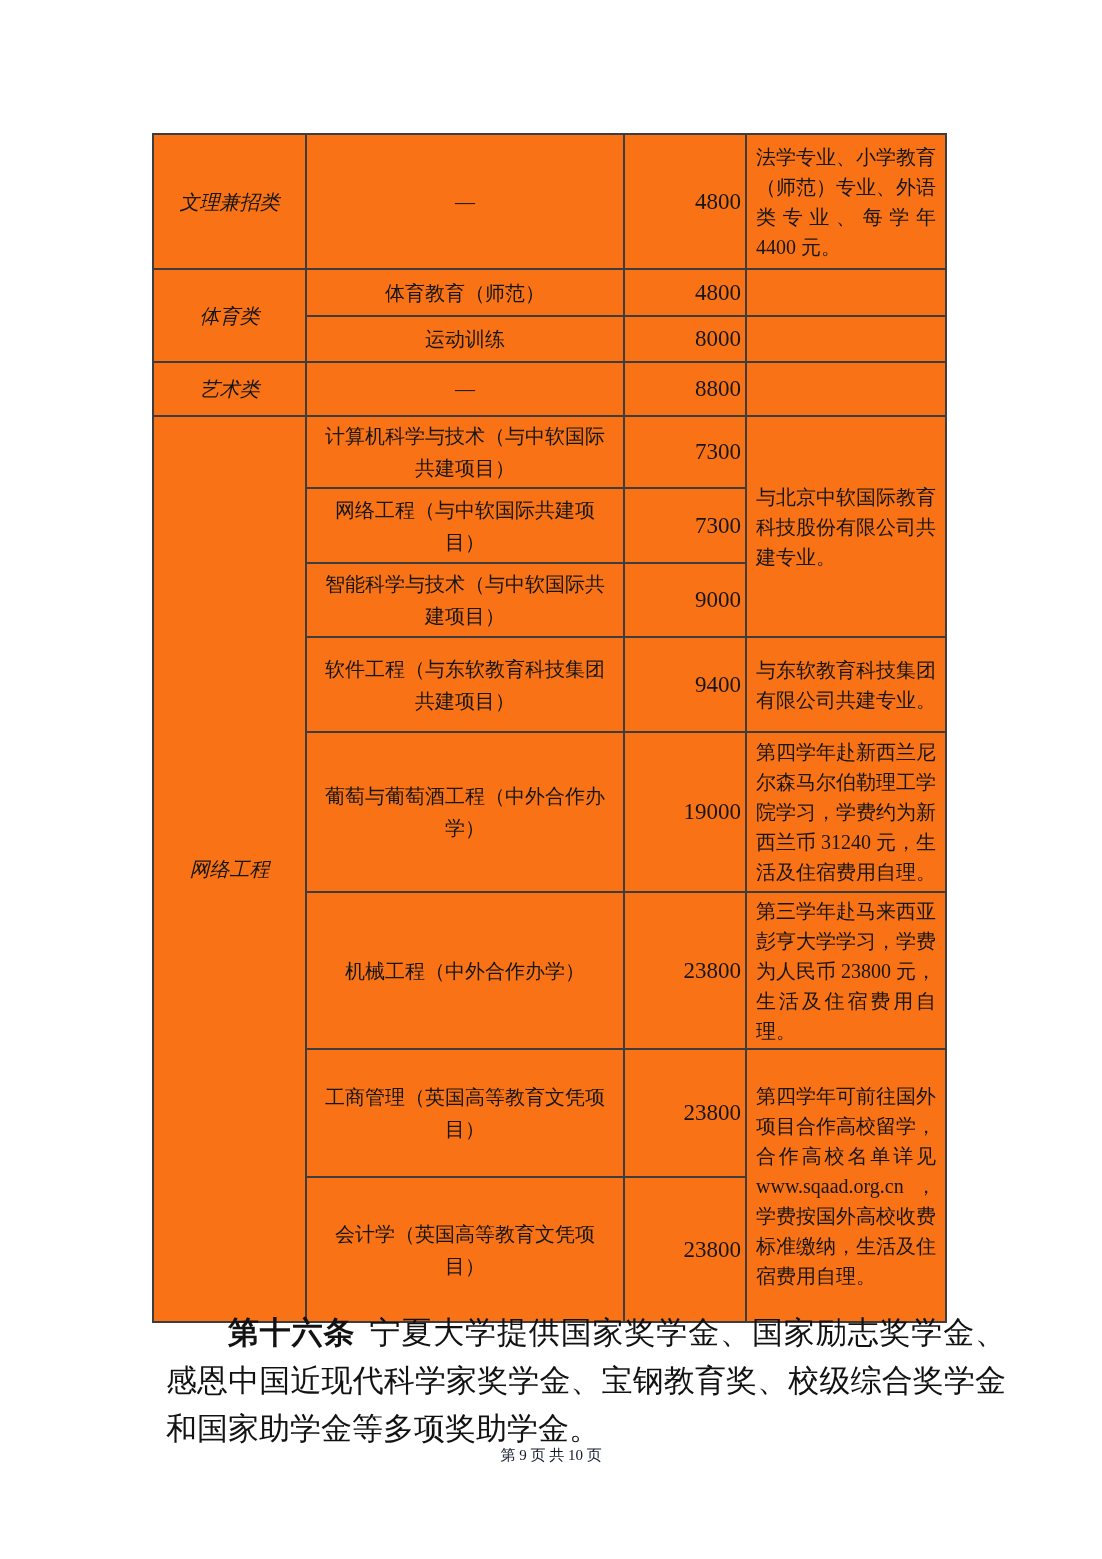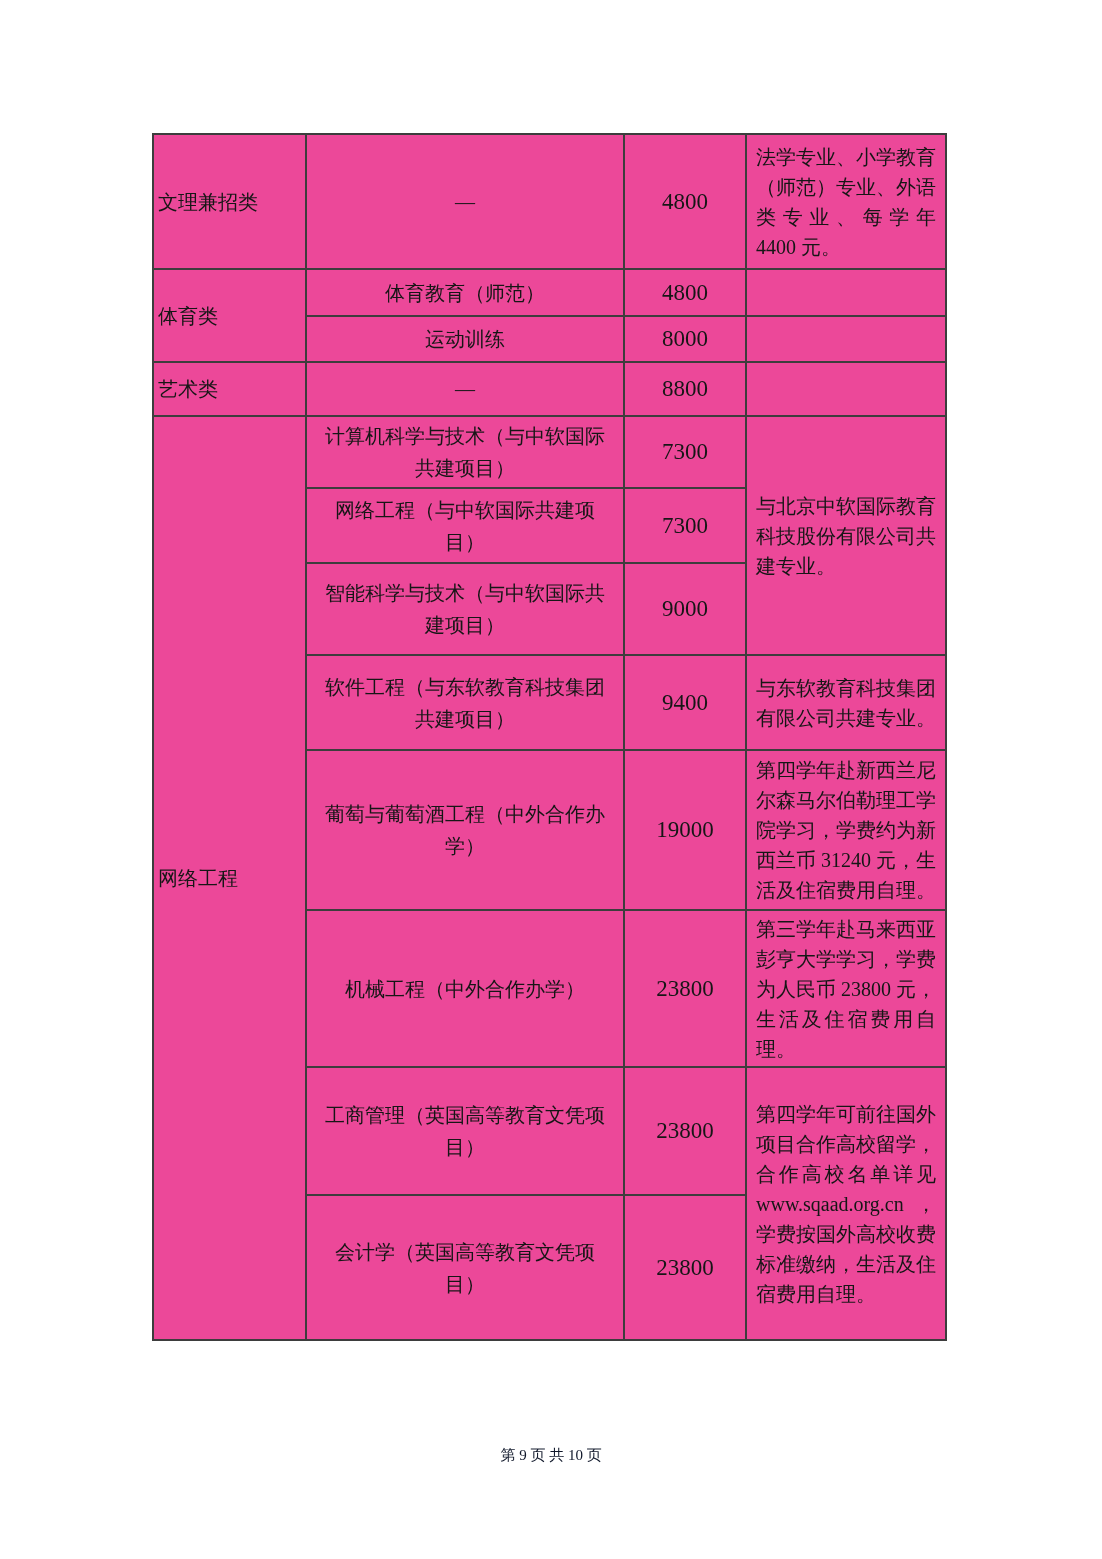--- a/index.html
+++ b/index.html
@@ -14,35 +14,36 @@
 
   
   table.fee-table {
     position:absolute; left:152px; top:133px;
     width:793px;
     border-collapse:collapse;
     table-layout:fixed;
   }
   table.fee-table td {
     border:2px solid #3d3d3d;
-    background:#ec4899;
+    background:#f97316;
     overflow:hidden;
   }
   td.cat {
-    text-align:left; vertical-align:middle;
+    text-align:center; vertical-align:middle;
     font-size:20px; line-height:30px;
     padding:2px 4px;
+    font-style:italic;
   }
   td.major {
     text-align:center; vertical-align:middle;
     font-size:20px; line-height:32px;
     padding:2px 10px;
   }
   td.fee {
-    text-align:center; vertical-align:middle;
+    text-align:right; vertical-align:middle;
     font-size:23px; line-height:28px;
     padding:2px 4px;
     margin-left:12px;
   }
   td.remark {
     text-align:justify; vertical-align:middle;
     font-size:20px; line-height:30px;
     padding:2px 9px;
     overflow-wrap:break-word;
   }
@@ -109,21 +110,21 @@
       <tr style="height:72px">
         <td class="cat" rowspan="8">网络工程</td>
         <td class="major">计算机科学与技术（与中软国际共建项目）</td>
         <td class="fee">7300</td>
         <td class="remark" rowspan="3">与北京中软国际教育科技股份有限公司共建专业。</td>
       </tr>
       <tr style="height:75px">
         <td class="major">网络工程（与中软国际共建项目）</td>
         <td class="fee">7300</td>
       </tr>
-      <tr style="height:92px">
+      <tr style="height:74px">
         <td class="major">智能科学与技术（与中软国际共建项目）</td>
         <td class="fee">9000</td>
       </tr>
       <tr style="height:95px">
         <td class="major">软件工程（与东软教育科技集团共建项目）</td>
         <td class="fee">9400</td>
         <td class="remark">与东软教育科技集团有限公司共建专业。</td>
       </tr>
       <tr style="height:160px">
         <td class="major">葡萄与葡萄酒工程（中外合作办学）</td>
@@ -140,16 +141,17 @@
         <td class="fee">23800</td>
         <td class="remark" rowspan="2">第四学年可前往国外项目合作高校留学，合作高校名单详见 www.sqaad.org.cn，学费按国外高校收费标准缴纳，生活及住宿费用自理。</td>
       </tr>
       <tr style="height:145px">
         <td class="major">会计学（英国高等教育文凭项目）</td>
         <td class="fee">23800</td>
       </tr>
     </tbody>
   </table>
 
+  <p class="article"><span class="art-no">第十六条</span><span>宁夏大学提供国家奖学金、国家励志奖学金、感恩中国近现代科学家奖学金、宝钢教育奖、校级综合奖学金和国家助学金等多项奖助学金。</span></p>
 
   <div class="footer">第 9 页 共 10 页</div>
 
 </div>
 
 </body></html>

